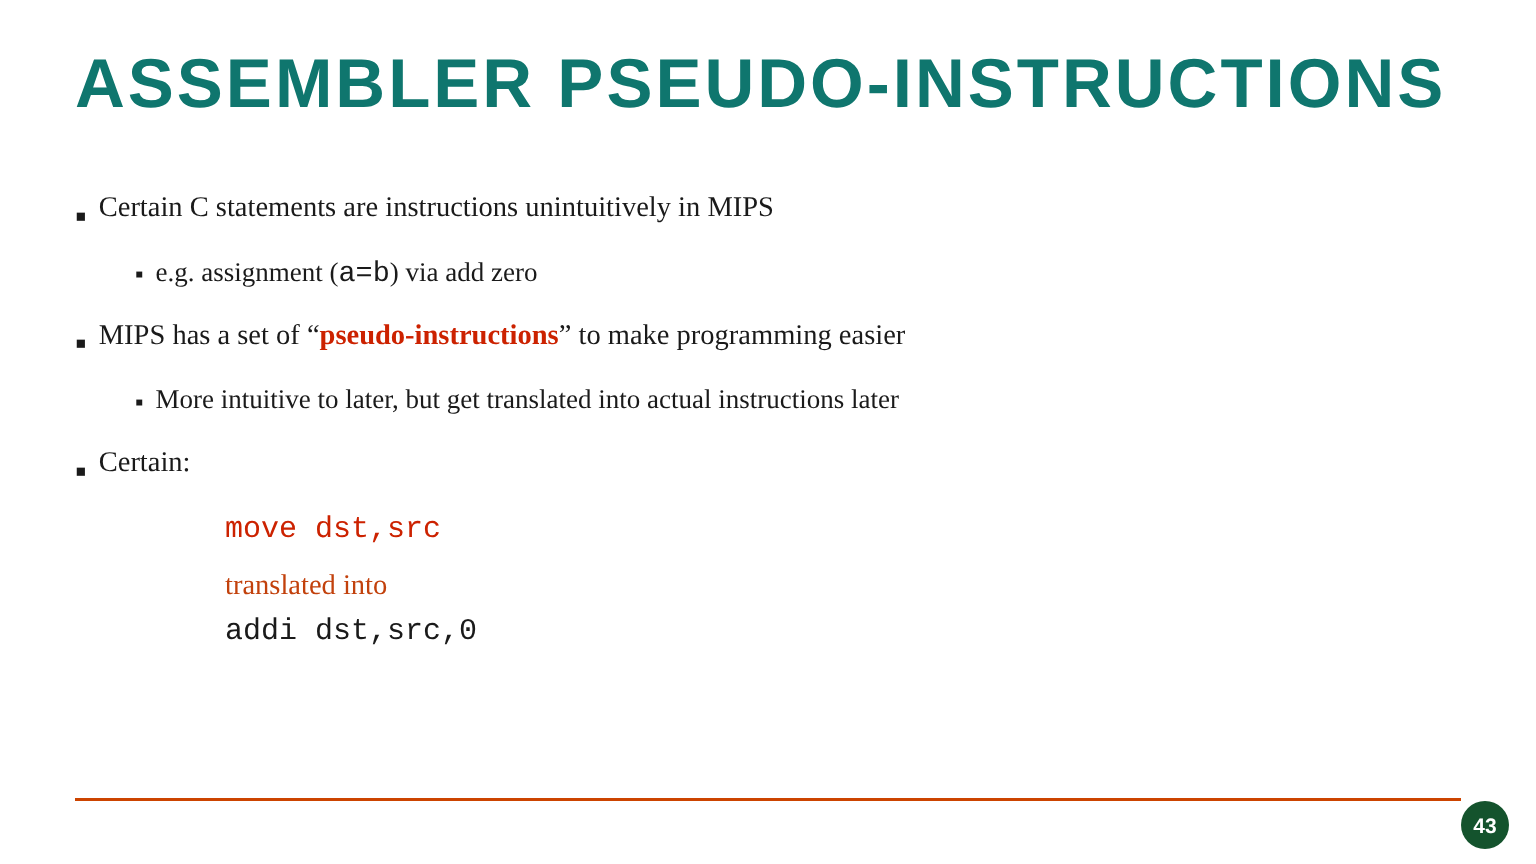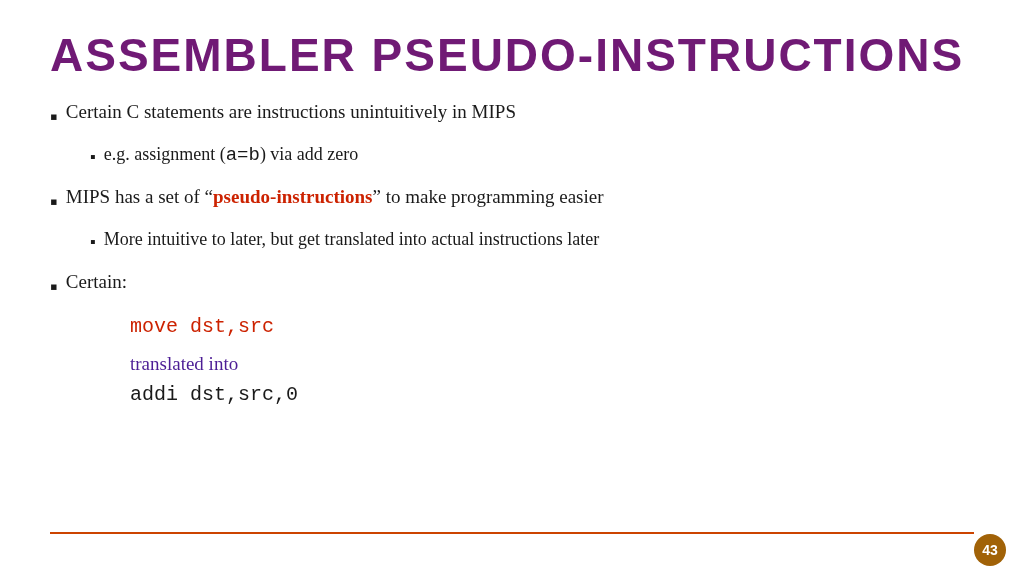--- a/index.html
+++ b/index.html
@@ -18,24 +18,24 @@
       height: 576px;
       background: #ffffff;
       padding: 30px 50px 40px 50px;
       position: relative;
     }
 
     .title {
       font-family: 'Impact', 'Arial Black', sans-serif;
       font-size: 46px;
       font-weight: 900;
-      color: #701a75;
+      color: #0f766e;
       letter-spacing: 2px;
       text-transform: uppercase;
-      margin-bottom: 17px;
+      margin-bottom: 44px;
       line-height: 1.1;
     }
 
     .content {
       font-size: 19px;
       color: #1a1a1a;
       line-height: 1.5;
     }
 
     .bullet-main {
@@ -82,56 +82,56 @@
     .section {
       margin-bottom: 14px;
     }
 
     .example-section {
       margin-top: 4px;
     }
 
     .code-block {
       font-family: 'Courier New', Courier, monospace;
-      margin-left: 80px;
+      margin-left: 100px;
       margin-top: 6px;
       line-height: 1.6;
     }
 
     .code-red {
       color: #cc2200;
       font-size: 20px;
     }
 
     .code-black {
       color: #1a1a1a;
       font-size: 20px;
     }
 
     .translated-label {
       font-family: Georgia, 'Times New Roman', serif;
       font-size: 19px;
-      color: #4c1d95;
+      color: #c2410c;
       margin-top: 6px;
     }
 
     .bottom-line {
       position: absolute;
       bottom: 42px;
       left: 50px;
       right: 50px;
       height: 2px;
       background: #cc4400;
     }
 
     .slide-number {
       position: absolute;
       bottom: 10px;
       right: 18px;
-      background: #a16207;
+      background: #14532d;
       color: #ffffff;
       border-radius: 50%;
       width: 32px;
       height: 32px;
       display: flex;
       align-items: center;
       justify-content: center;
       font-family: Arial, sans-serif;
       font-size: 14px;
       font-weight: bold;

